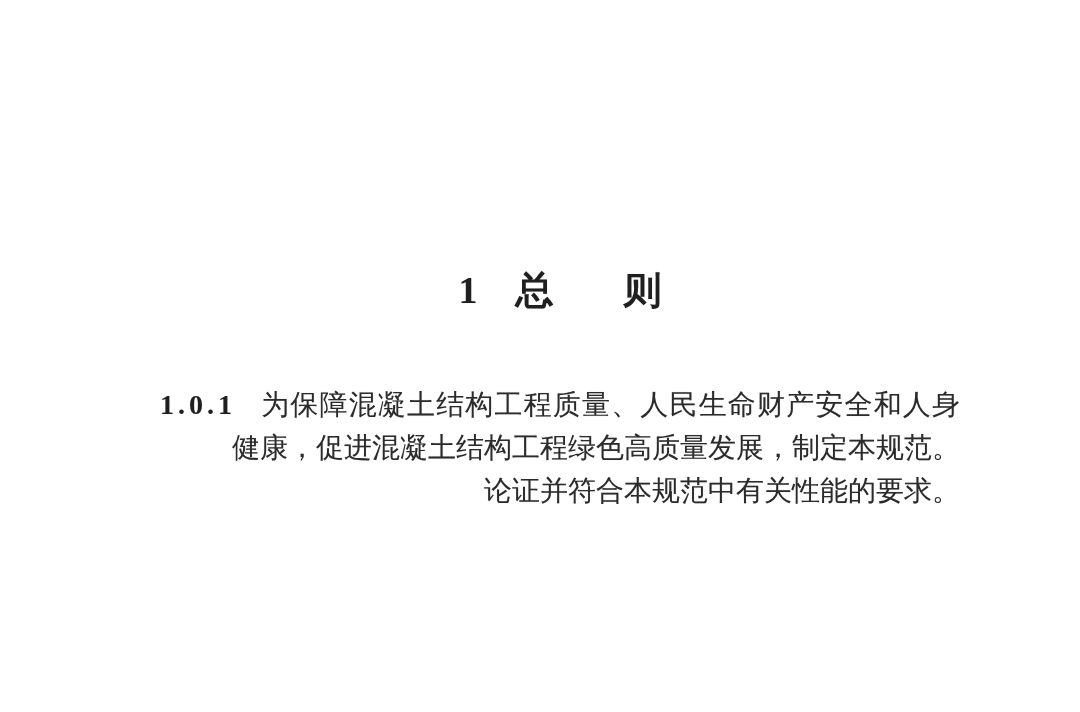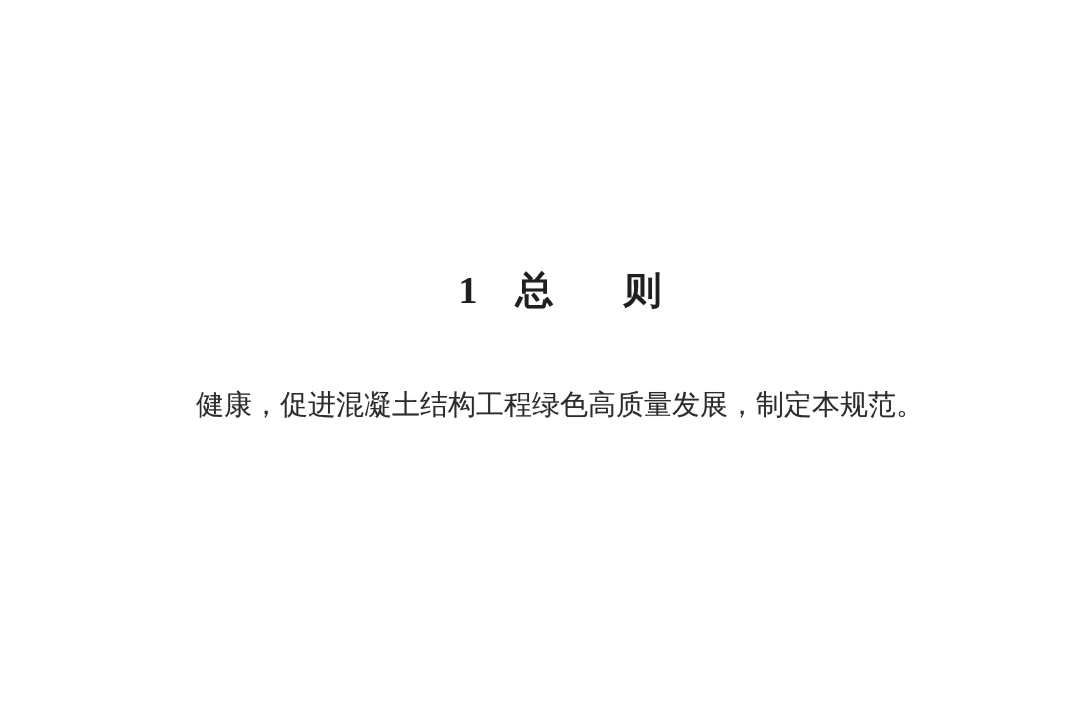--- a/index.html
+++ b/index.html
@@ -43,21 +43,21 @@
     width: 800px;
     font-size: 28px;
     line-height: 43px;
     color: #2b2b2b;
     text-shadow: 0 0 1px rgba(0,0,0,0.22);
   }
   .line {
     margin: 0;
     padding: 0;
     height: 43px;
-    text-align: center;
+    text-align: right;
   }
   
   .line.justify {
     text-align: justify;
     text-align-last: justify;
   }
   .clause-num {
     font-weight: bold;
     color: #1f1f1f;
     letter-spacing: 4px;
@@ -71,22 +71,24 @@
 <div class="page">
 
   <h1 class="doc-title">
     <span>1</span>
     <span class="title-gap-small">总</span>
     <span class="title-gap-large">则</span>
   </h1>
 
   <div class="clause-block">
 
+    <p class="line justify"><span class="clause-num">1.0.1</span><span>为保障混凝土结构工程质量、人民生命财产安全和人身</span></p>
 
     <p class="line"><span>健康，促进混凝土结构工程绿色高质量发展，制定本规范。</span></p>
 
 
 
 
+    <p class="line"><span>论证并符合本规范中有关性能的要求。</span></p>
 
   </div>
 
 </div>
 
 </body></html>

